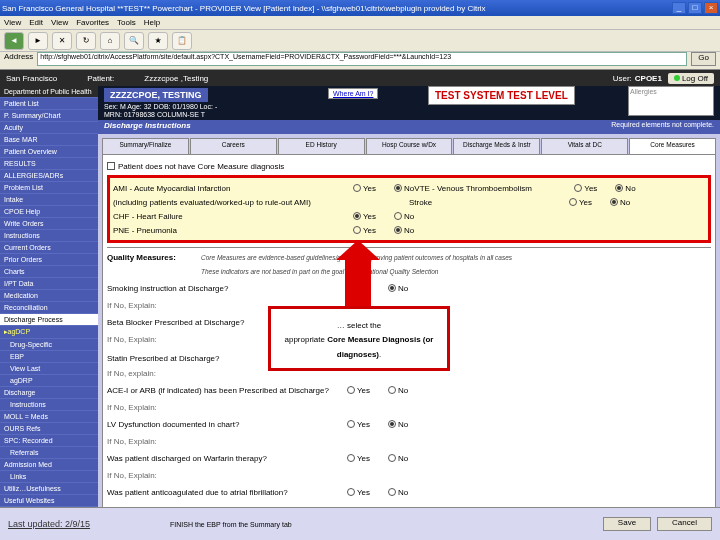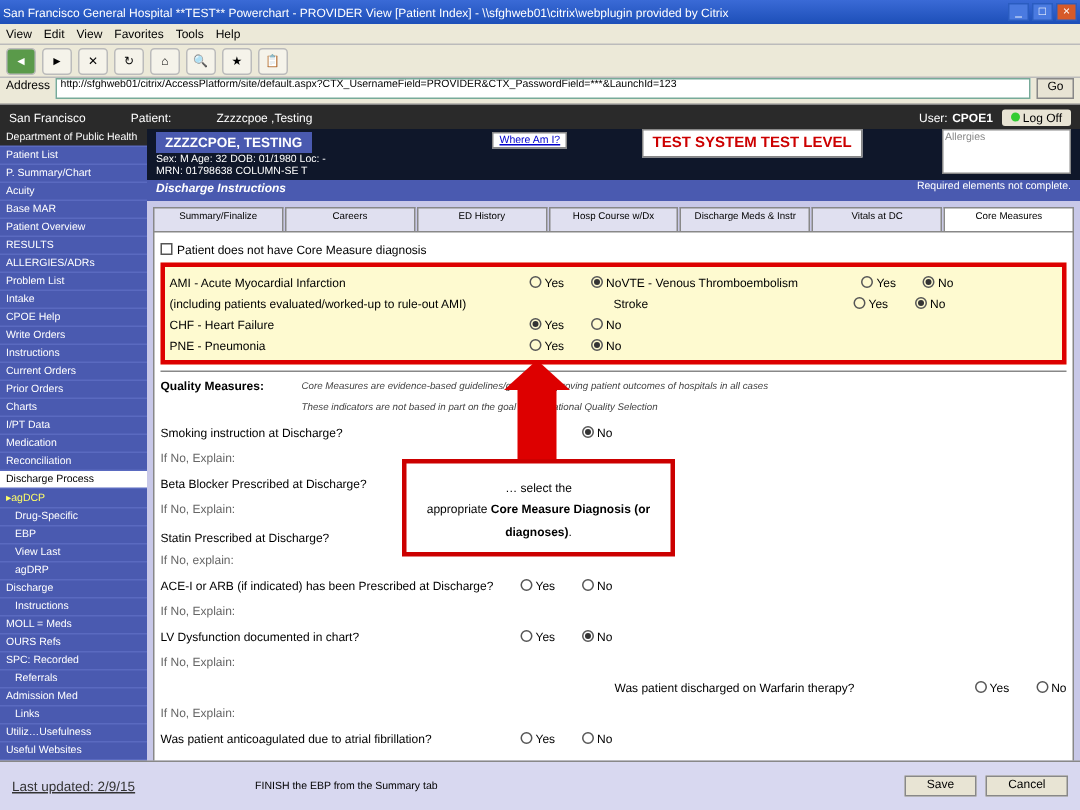--- a/index.html
+++ b/index.html
@@ -303,21 +303,21 @@
               <div class="qrow" style="margin-top: 3px;">
                 <span class="qlabel">LV Dysfunction documented in chart?</span>
                 <span class="radios">
                   <span class="radio"><span class="rdot"></span>Yes</span>
                   <span class="radio"><span class="rdot on"></span>No</span>
                 </span>
               </div>
               <div class="qrow" style="margin-top: 3px;">
                 <span style="color:#666">If No, Explain:</span>
               </div>
-              <div class="qrow" style="margin-top: 3px; justify-content: flex-end;">
+              <div class="qrow" style="margin-top: 3px;">
                 <span class="qlabel">Was patient discharged on Warfarin therapy?</span>
                 <span class="radios">
                   <span class="radio"><span class="rdot"></span>Yes</span>
                   <span class="radio"><span class="rdot"></span>No</span>
                 </span>
               </div>
               <div class="qrow" style="margin-top: 3px;">
                 <span style="color:#666">If No, Explain:</span>
               </div>
               <div class="qrow" style="margin-top: 3px;">

